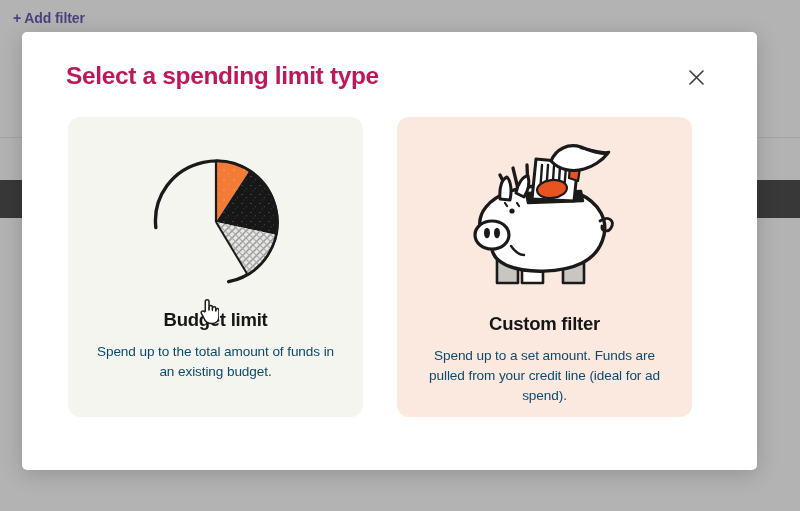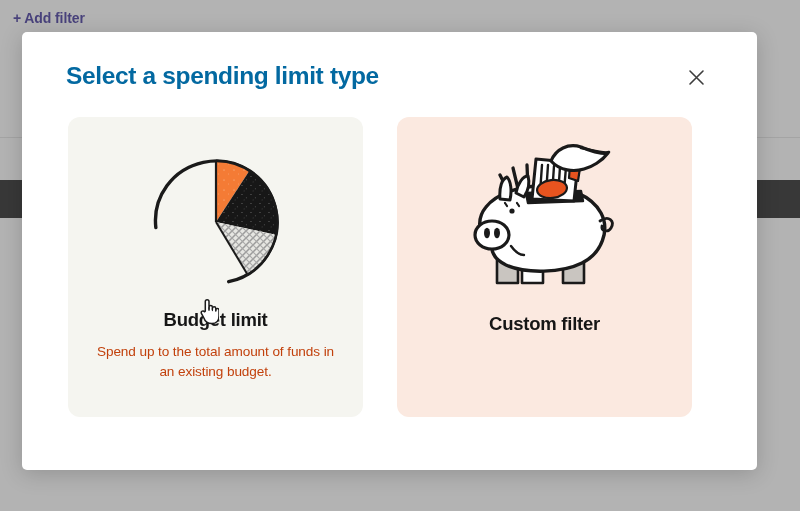--- a/index.html
+++ b/index.html
@@ -78,21 +78,21 @@
     position: relative;
     height: 86px;
   }
 
   #modal-title {
     position: absolute;
     left: 44px;
     top: 30px;
     font-size: 24.5px;
     font-weight: 700;
-    color: #0369a1;
+    color: #be185d;
     letter-spacing: -0.35px;
     white-space: nowrap;
   }
 
   #close-button {
     position: absolute;
     right: 48px;
     top: 32px;
     width: 26px;
     height: 26px;
@@ -145,21 +145,21 @@
     color: #161616;
     letter-spacing: -0.25px;
     margin-top: 2px;
   }
   .option-card.custom .card-title { margin-top: 6px; }
 
   .card-desc {
     margin-top: 11px;
     font-size: 13.6px;
     line-height: 1.46;
-    color: #c2410c;
+    color: #0c4a6e;
     text-align: center;
     width: 245px;
     letter-spacing: -0.1px;
   }
 
   
   #cursor {
     position: absolute;
     left: 197px;
     top: 297px;
@@ -297,20 +297,21 @@
                        C 100 8, 112 2, 125 6
                        C 136 10, 146 14, 152 12
                        C 146 20, 136 26, 128 28
                        C 118 31, 104 30, 95 20 Z" fill="#ffffff" stroke-width="3.2"></path>
               <path d="M125 7 C 136 9, 148 13, 153 11" stroke-width="2.6"></path>
             </g>
           </svg>
         </div>
 
         <div class="card-title">Custom filter</div>
+        <div class="card-desc">Spend up to a set amount. Funds are pulled from your credit line (ideal for ad spend).</div>
       </div>
 
     </div>
   </div>
 
   <div id="cursor">
     <svg width="22" height="28" viewBox="0 0 22 28" aria-hidden="true">
       <path d="M8.3 14.2 V4.6 a1.85 1.85 0 0 1 3.7 0 V12.3
                V10.2 a1.7 1.7 0 0 1 3.4 0 V12.6
                V11.4 a1.7 1.7 0 0 1 3.4 0 V13.6

